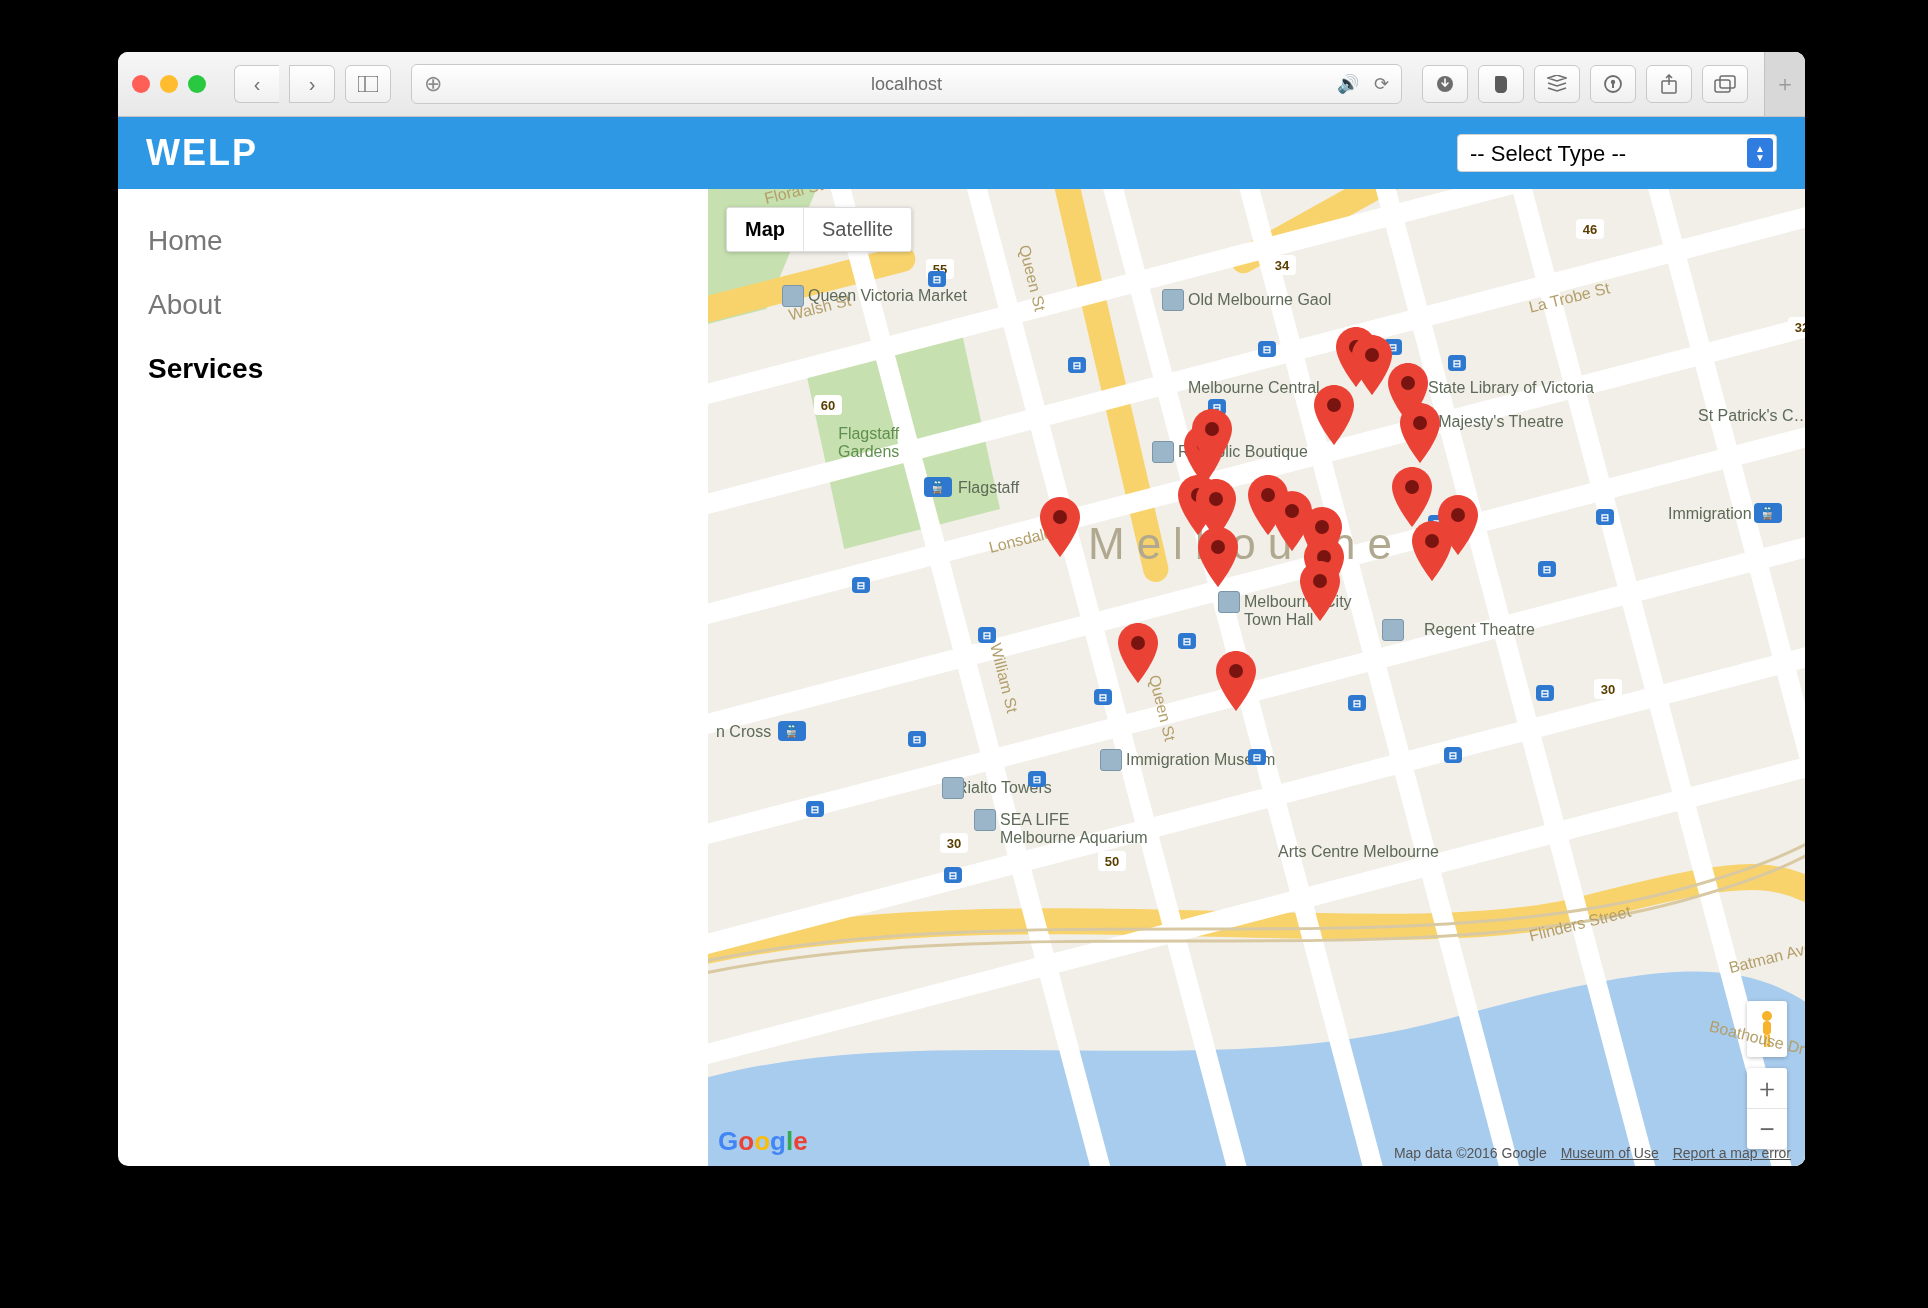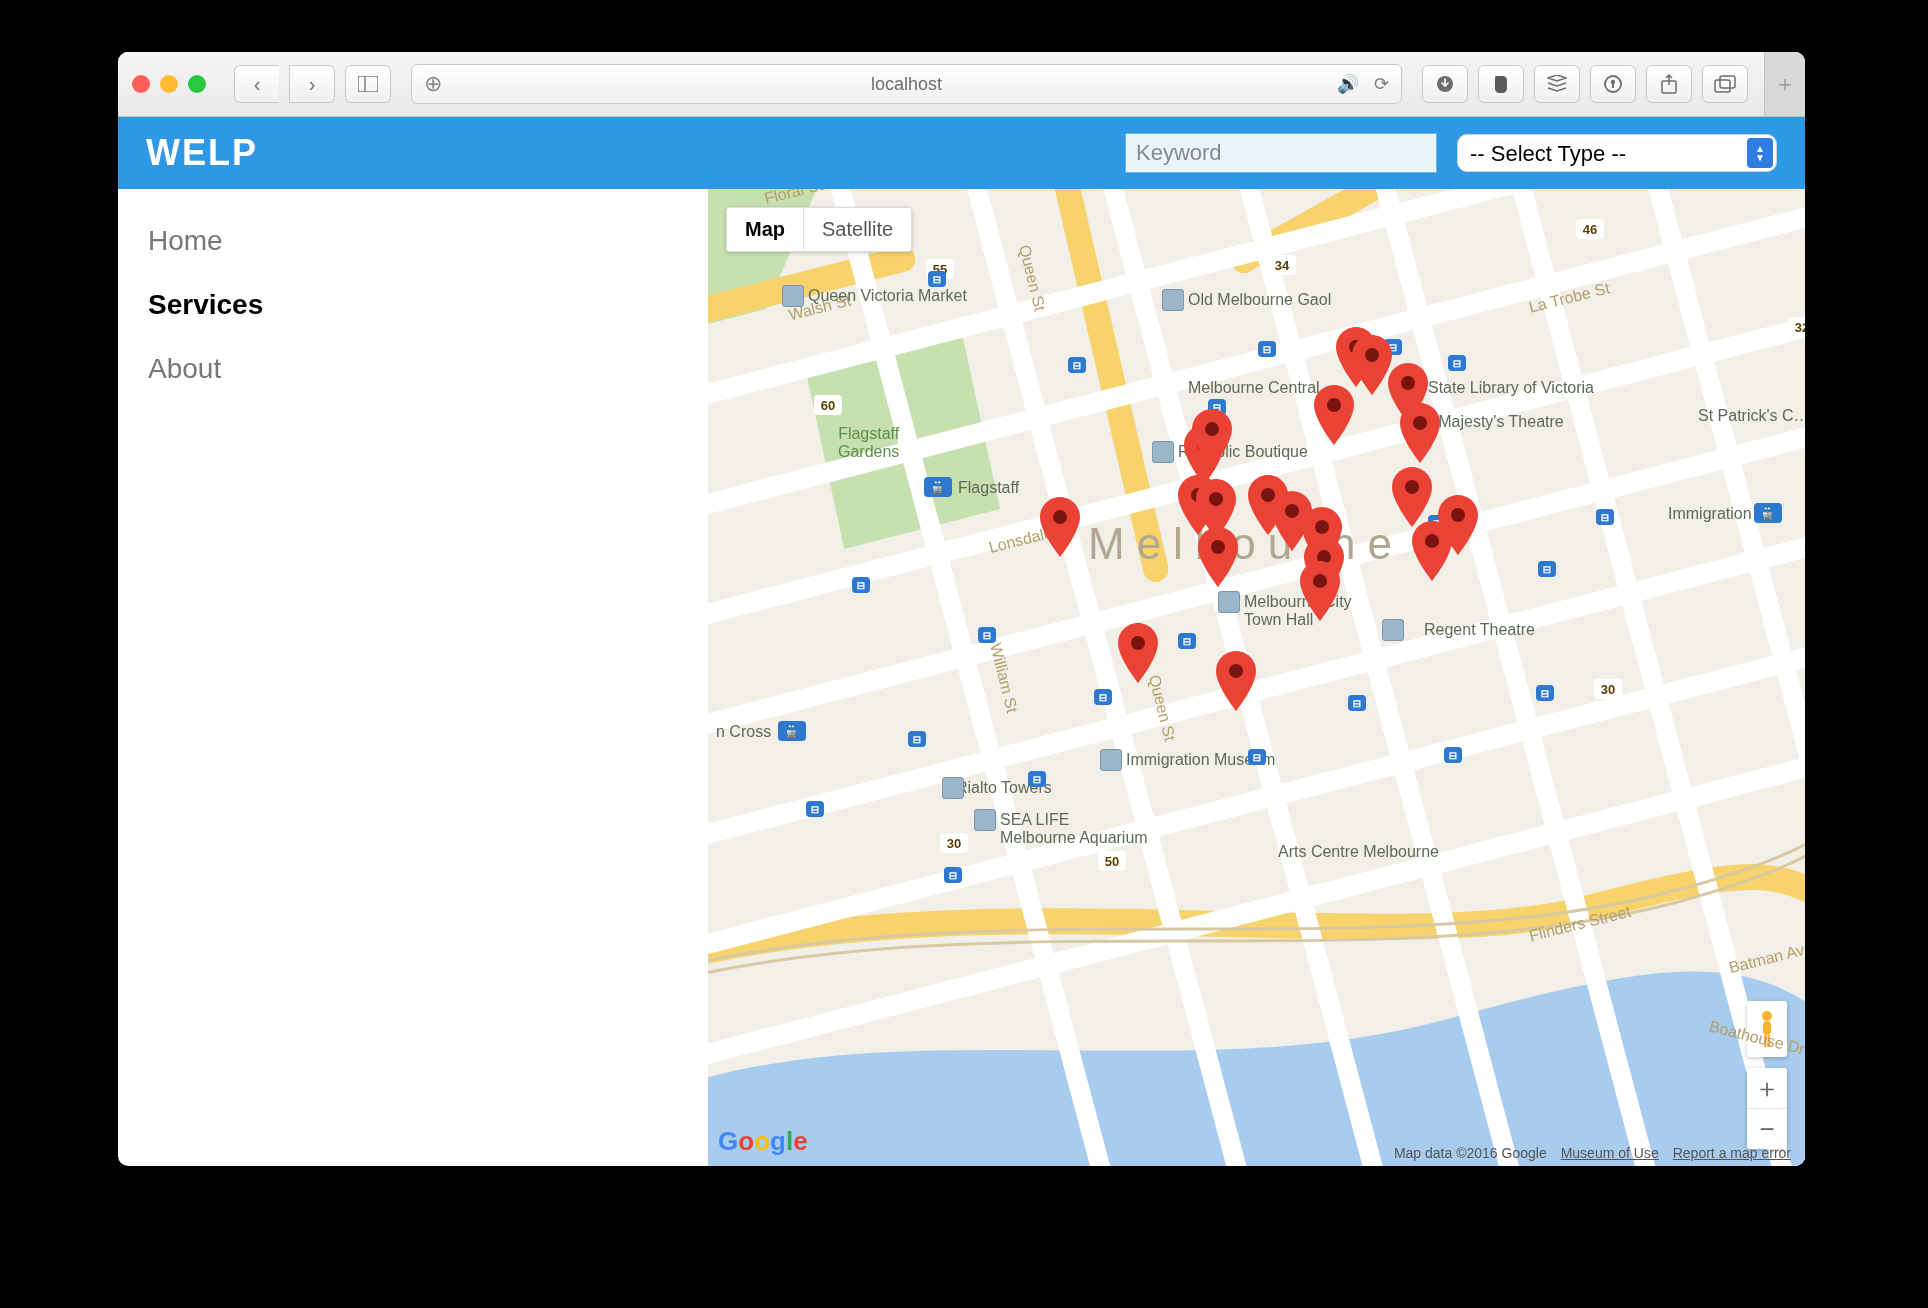--- a/index.html
+++ b/index.html
@@ -17,21 +17,21 @@
   .addr .left-ic{position:absolute;left:12px;font-size:22px;color:#8c8c8c;}
   .addr .right-ic{position:absolute;right:12px;display:flex;gap:14px;color:#7d7d7d;}
   .newtab{width:40px;height:64px;background:#d8d8d8;border-left:1px solid #c2c2c2;display:flex;align-items:center;justify-content:center;color:#9a9a9a;font-size:22px;margin-left:6px;margin-right:-14px;}
   
   .appbar{height:72px;background:#2e98e5;display:flex;align-items:center;padding:0 28px;gap:20px;}
   .brand{color:#fff;font-size:36px;font-weight:700;letter-spacing:2px;}
   .spacer{flex:1;}
   .kw{width:290px;height:38px;border:1px solid #6fb6e8;background:#eaf4fc;color:#545454;font-size:22px;padding:0 10px;}
   .kw::placeholder{color:#8a8a8a;}
   .sel-wrap{position:relative;}
-  .sel{width:320px;height:38px;background:#fff;border:1px solid #d0d0d0;border-radius:10px;font-size:22px;padding:0 36px 0 12px;-webkit-appearance:none;appearance:none;color:#000;}
+  .sel{width:320px;height:38px;background:#fff;border:1px solid #d0d0d0;border-radius:4px;font-size:22px;padding:0 36px 0 12px;-webkit-appearance:none;appearance:none;color:#000;}
   .sel-arrows{position:absolute;right:4px;top:4px;width:26px;height:30px;background:#2f7de0;border-radius:4px;display:flex;flex-direction:column;align-items:center;justify-content:center;color:#fff;font-size:10px;line-height:9px;pointer-events:none;}
   
   .body{display:flex;height:calc(100% - 64px - 72px);}
   .side{width:560px;padding:20px 0 0 30px;}
   .nav-item{font-size:28px;color:#777;padding:16px 0;cursor:pointer;}
   .nav-item.active{color:#000;font-weight:600;}
   
   .map{flex:1;position:relative;background:#f2efe9;overflow:hidden;}
   .map svg{position:absolute;inset:0;}
   .mt-toggle{position:absolute;left:18px;top:18px;background:#fff;border:1px solid #dcdcdc;border-radius:3px;display:flex;overflow:hidden;box-shadow:0 1px 4px rgba(0,0,0,.2);}
@@ -122,34 +122,33 @@
             <rect x="1" y="5" width="15" height="12" rx="2"></rect>
             <rect x="6" y="1" width="15" height="12" rx="2"></rect>
           </svg>
       </div>
       <div class="newtab">＋</div>
     </div>
 
     <div class="appbar">
       <div class="brand">WELP</div>
       <div class="spacer"></div>
-      <input class="kw" placeholder="Keyword" style="">
       <div class="sel-wrap">
         <select class="sel">
           <option>-- Select Type --</option>
         </select>
         <div class="sel-arrows">▲<br>▼</div>
       </div>
     </div>
 
     <div class="body">
       <div class="side" id="side">
           <div class="nav-item">Home</div>
+          <div class="nav-item">About</div>
           <div class="nav-item active">Services</div>
-          <div class="nav-item">About</div>
         </div>
 
       <div class="map" id="map">
 
         <svg viewBox="0 0 1127 978" preserveAspectRatio="none" width="100%" height="100%">
           <rect width="1127" height="978" fill="#f2efe9"></rect>
 
           <polygon points="100,180 260,140 300,320 140,360" fill="#c6e0af"></polygon>
           <polygon points="-20,-20 120,-20 60,120 -20,140" fill="#c6e0af"></polygon>
 

